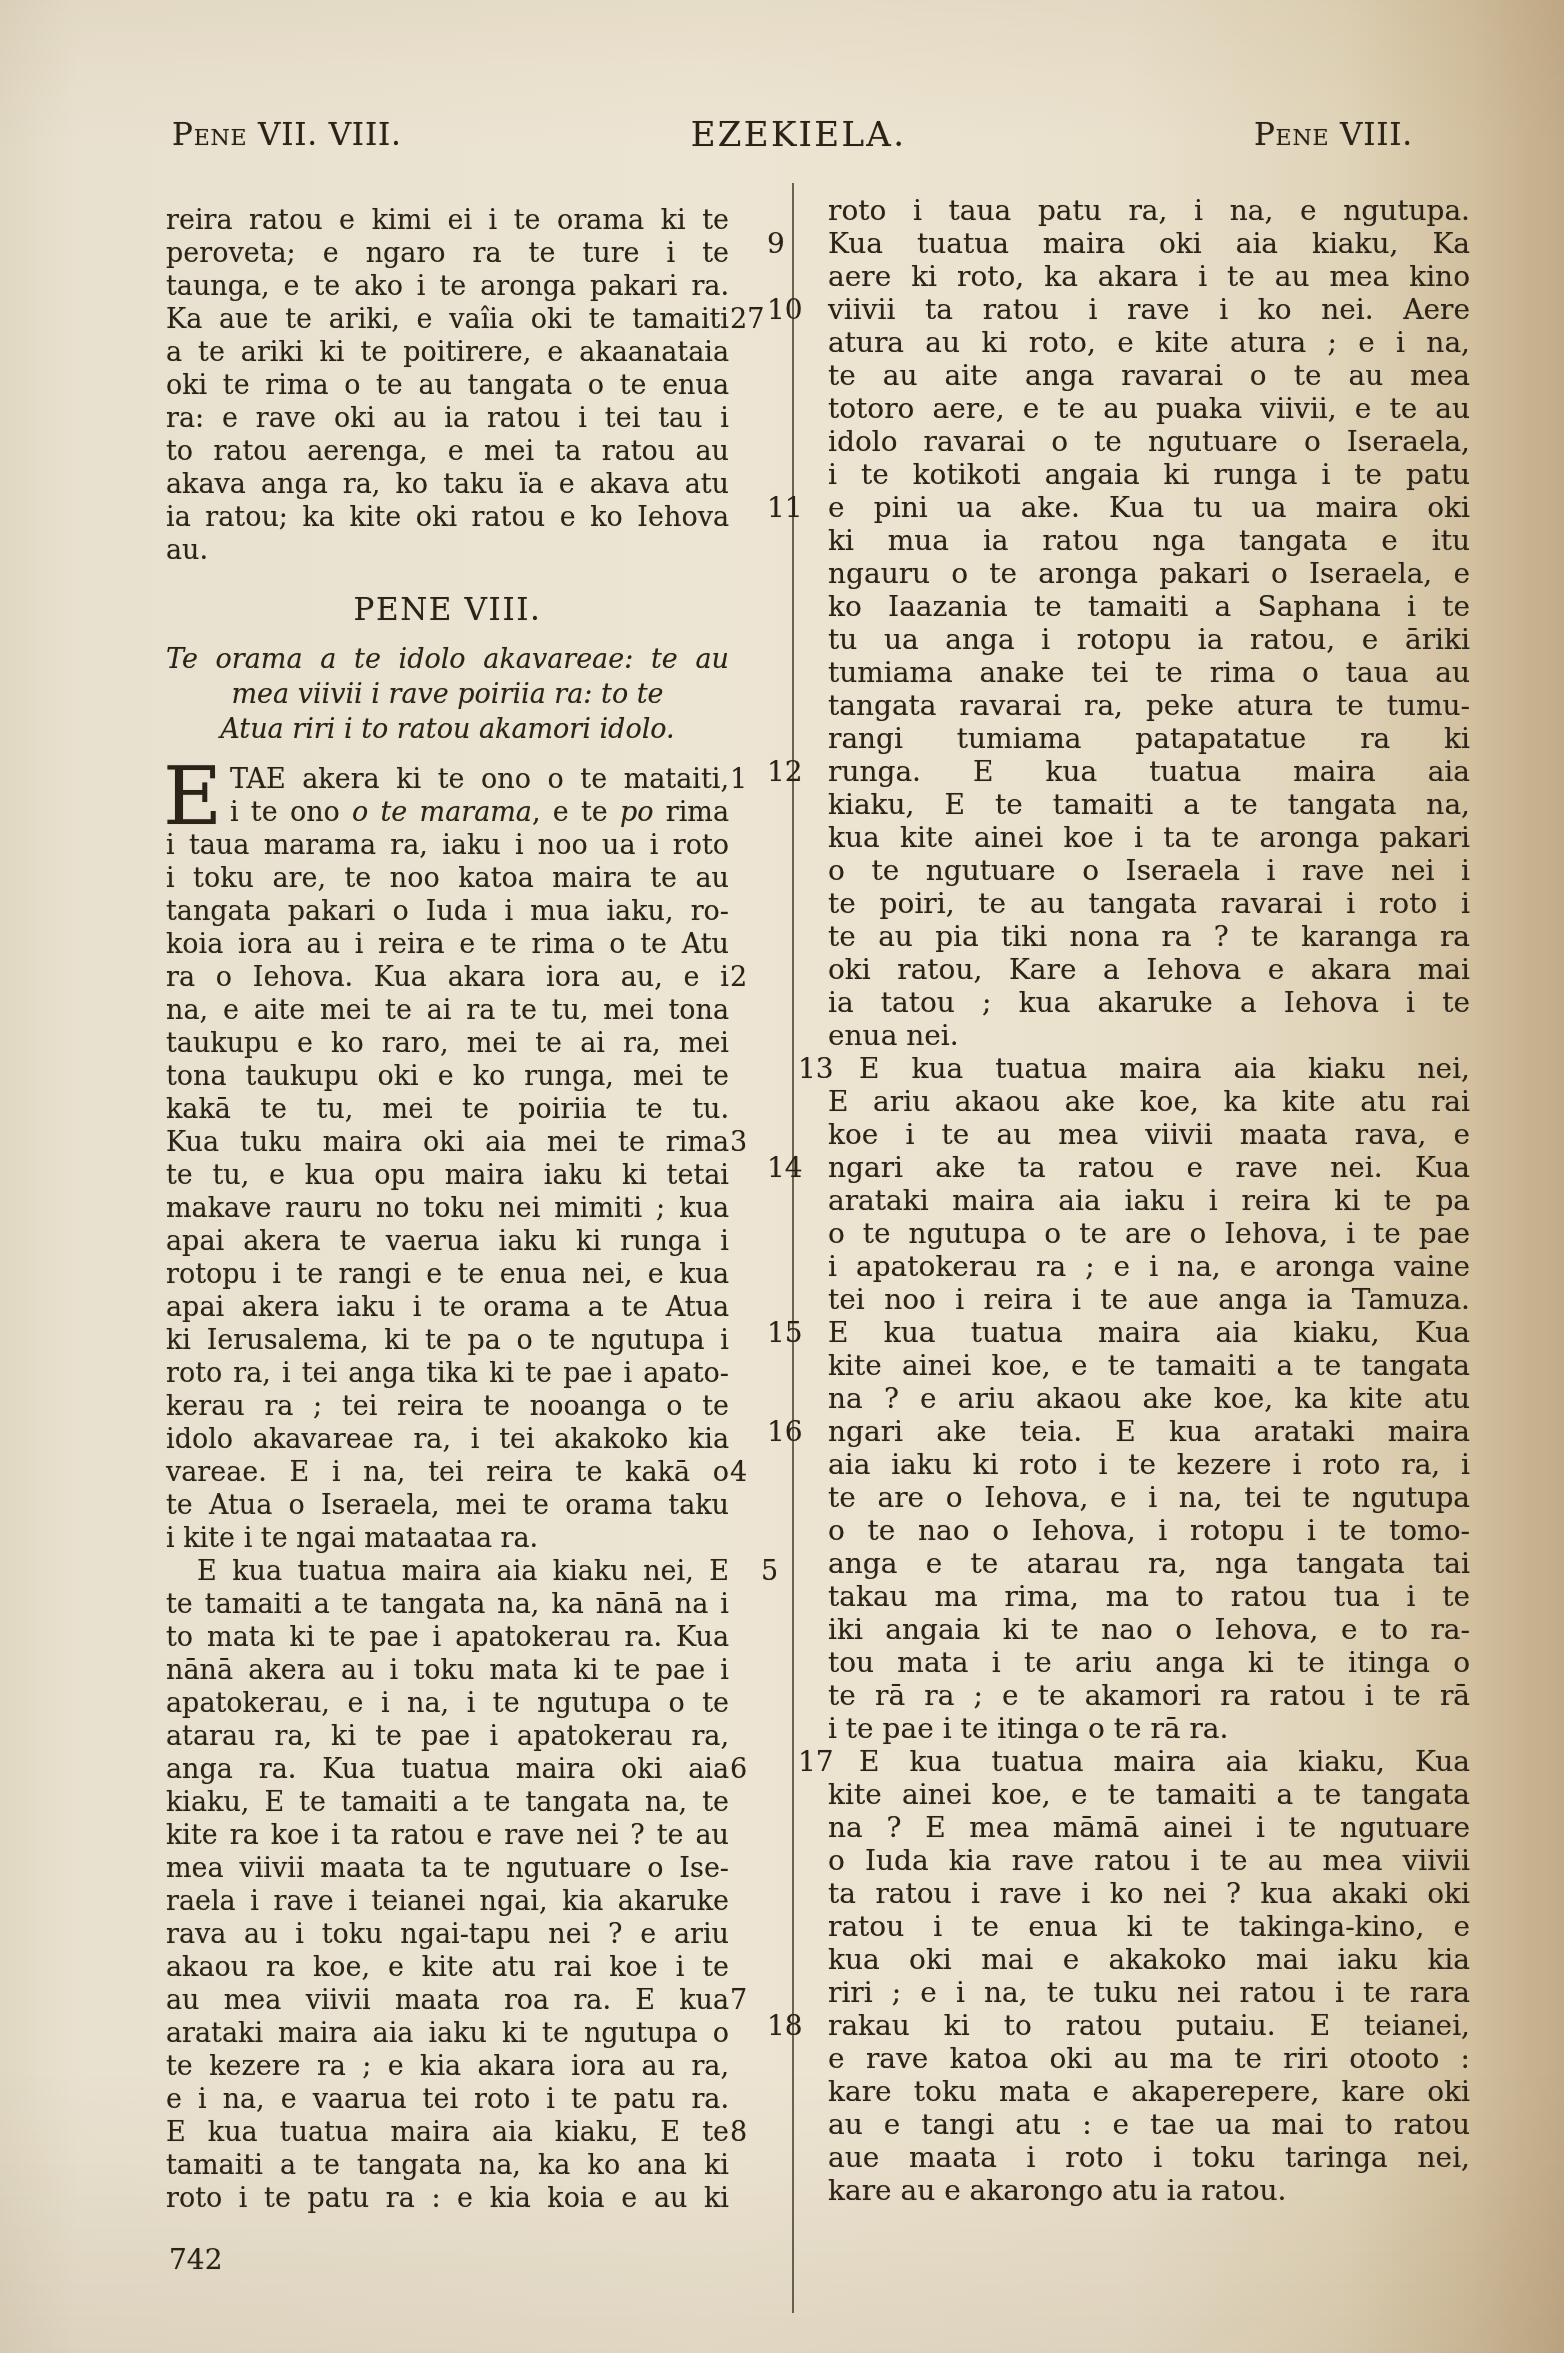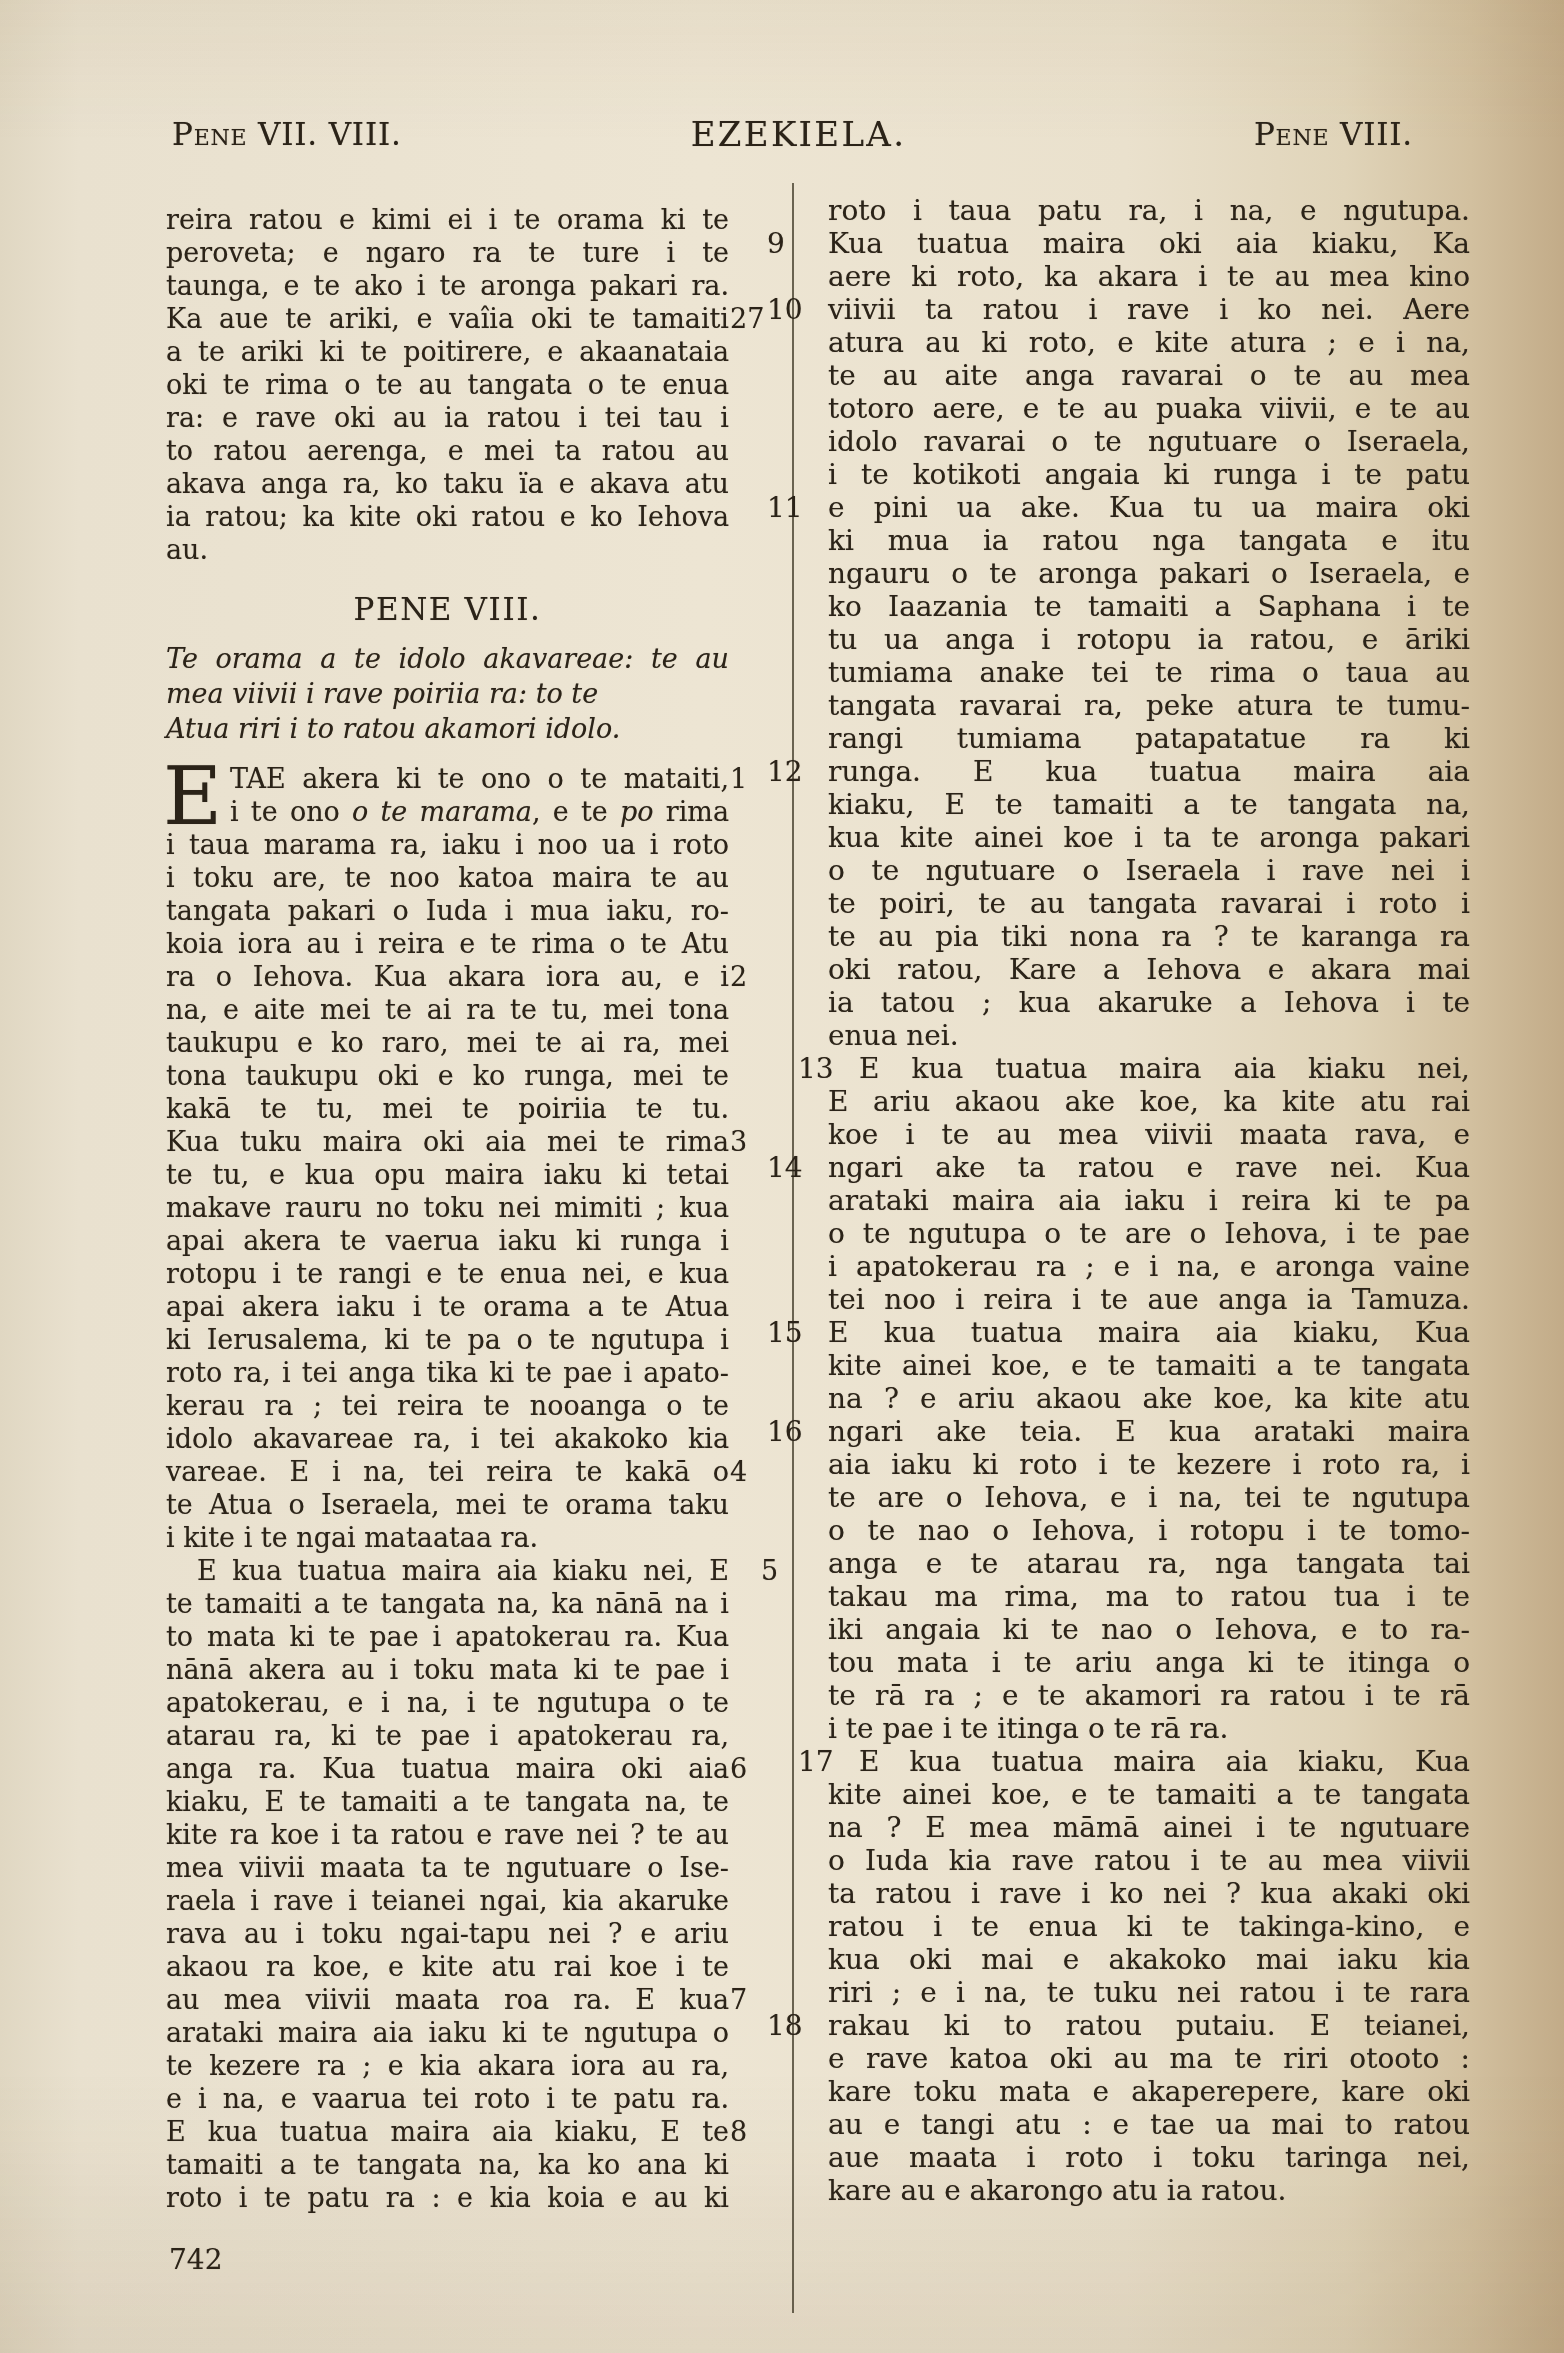--- a/index.html
+++ b/index.html
@@ -26,21 +26,21 @@
   .line{position:relative;text-align:justify;text-align-last:justify;}
   .line.end{text-align-last:left;}
   .line.ind{text-indent:31px;}
   .line.dc{padding-left:64px;}
   .vnum{position:absolute;top:0;font-style:normal;}
   .vnum.right{right:-50px;width:49px;text-align:left;}
   .vnum.left{left:-61px;width:53px;text-align:right;}
   .chapter-heading{text-align:center;font-size:31px;letter-spacing:1.6px;
     margin-top:23.5px;height:39px;line-height:39px;}
   .summary{font-style:italic;font-size:27px;line-height:35px;margin-top:12.5px;}
-  .sum{position:relative;}
+  .sum{position:relative;text-align:center;}
   .sum.first{text-align:justify;text-align-last:justify;}
   .verses{position:relative;margin-top:16.4px;}
   .dropcap{position:absolute;left:-3.1px;top:2.3px;font-size:81px;line-height:63px;
     font-style:normal;}
   .pagenum{position:absolute;left:169px;width:563px;text-align:left;top:2227px;
     font-size:28px;text-shadow:0 0 0.8px rgba(43,35,24,.4);margin-top:16px;}
 </style>
 </head>
 <body>
 

